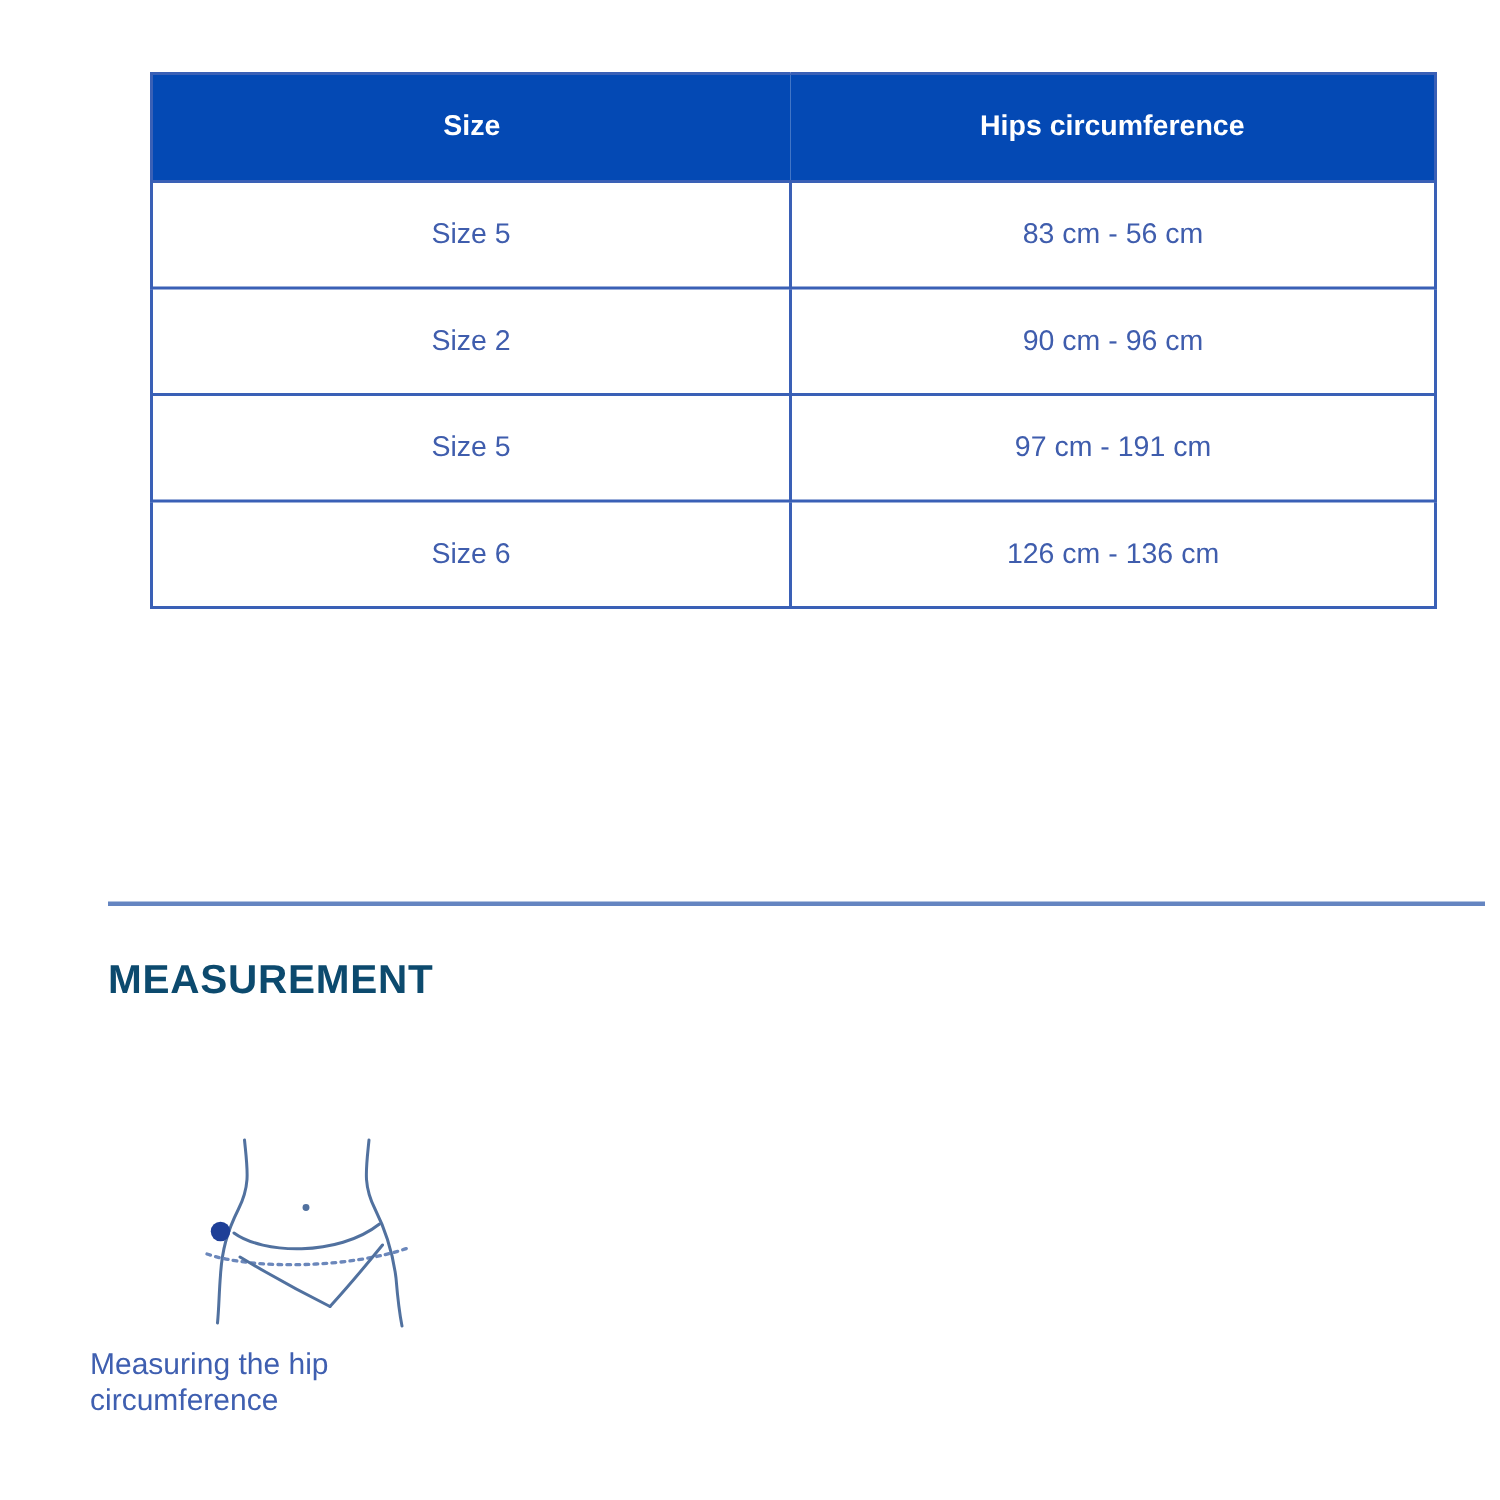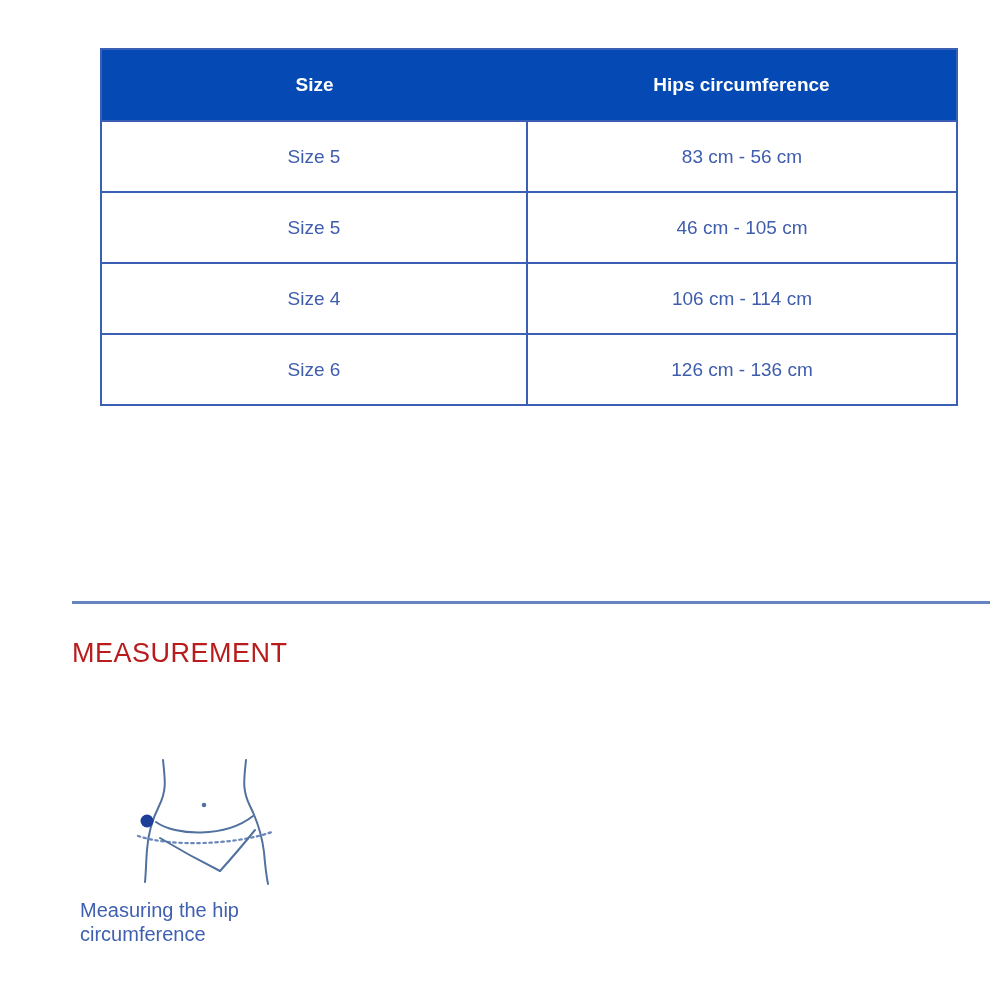--- a/index.html
+++ b/index.html
@@ -48,32 +48,32 @@
   .divider {
     position: absolute;
     left: 72px; top: 601px;
     width: 918px; height: 3px;
     background: #6585c1;
   }
   .measurement-heading {
     position: absolute;
     left: 72px; top: 638px;
     font-size: 27px;
-    color: #b91c1c;
+    color: #0c4a6e;
     letter-spacing: 0.5px;
-    font-weight: 400;
+    font-weight: 700;
   }
   .figure-icon {
     position: absolute;
     left: 120px; top: 750px;
     width: 170px; height: 140px;
   }
   .figure-caption {
     position: absolute;
-    left: 80px; top: 898px;
+    left: 60px; top: 898px;
     width: 235px;
     font-size: 20px;
     line-height: 1.2;
     color: #3f5fb0;
   }
 </style>
 </head>
 <body>
 
 <div class="size-table-wrap">
@@ -87,26 +87,26 @@
         <th>Size</th>
         <th>Hips circumference</th>
       </tr>
     </thead>
     <tbody id="size-table-body">
         <tr>
           <td>Size 5</td>
           <td>83 cm - 56 cm</td>
         </tr>
         <tr>
-          <td>Size 5</td>
-          <td>46 cm - 105 cm</td>
+          <td>Size 2</td>
+          <td>90 cm - 96 cm</td>
         </tr>
         <tr>
-          <td>Size 4</td>
-          <td>106 cm - 114 cm</td>
+          <td>Size 5</td>
+          <td>97 cm - 191 cm</td>
         </tr>
         <tr>
           <td>Size 6</td>
           <td>126 cm - 136 cm</td>
         </tr>
       </tbody>
   </table>
 </div>
 
 <div class="divider"></div>

